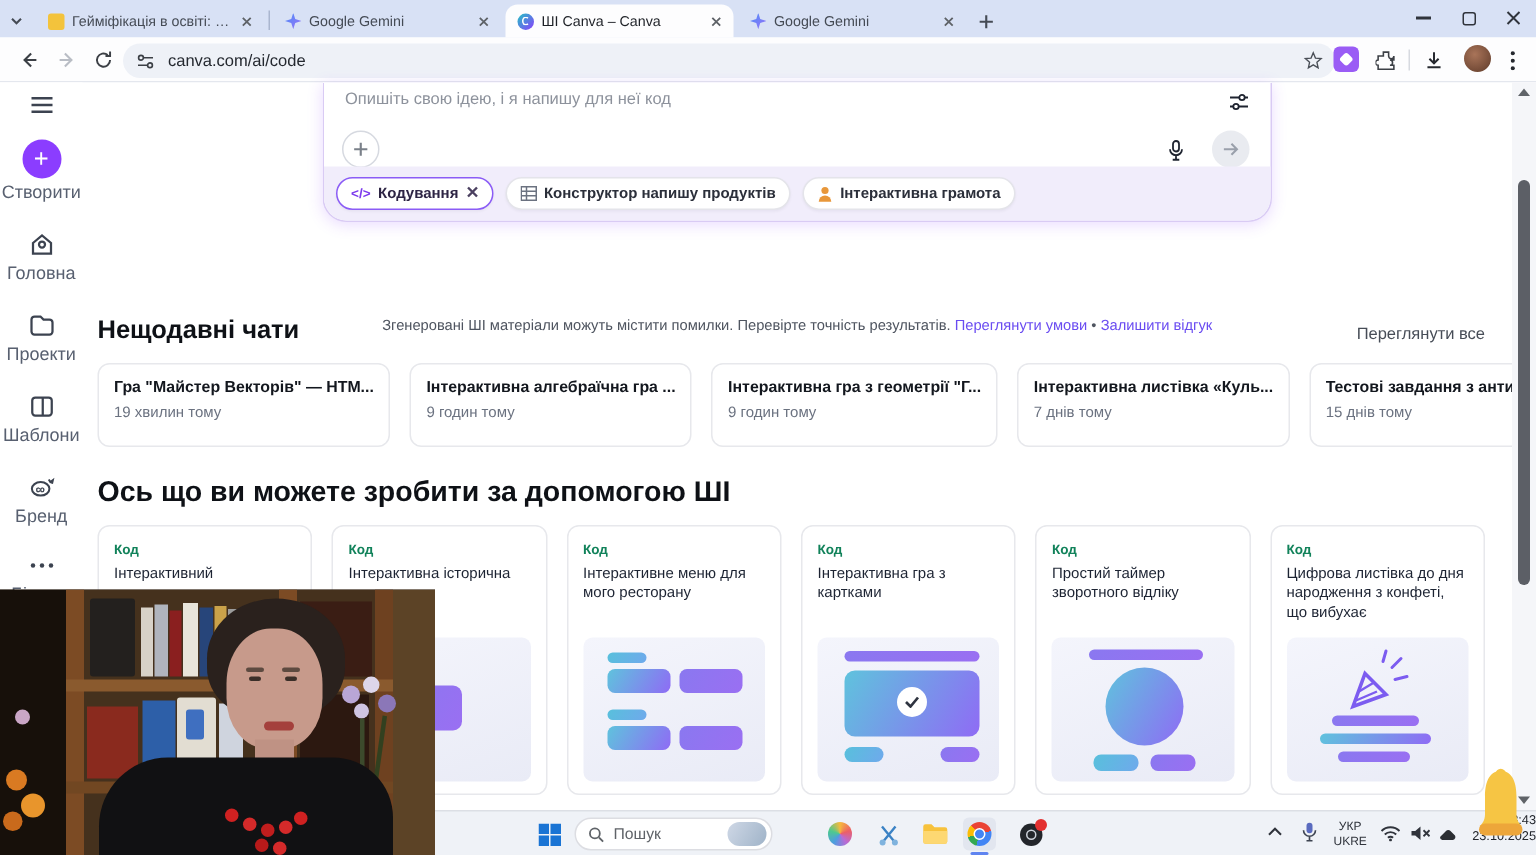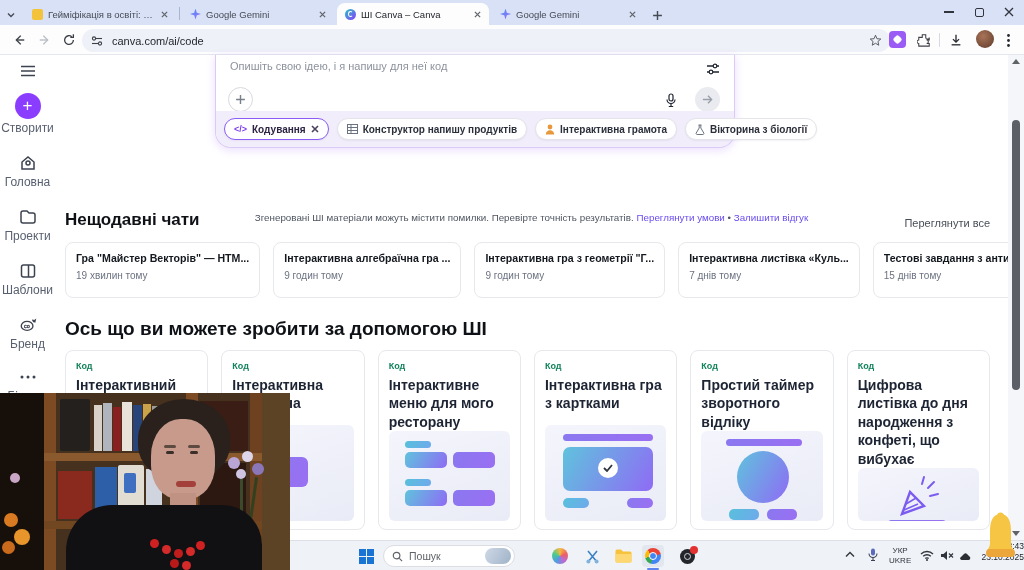--- a/index.html
+++ b/index.html
@@ -37,21 +37,21 @@
   
   #sidebar { position:absolute; left:0; top:0; width:55px; height:485px; background:#fff; }
   .side-item { position:absolute; left:0; width:55px; text-align:center; color:#494f5b; }
   .side-item .lbl { font-size:12px; color:#586070; display:block; margin-top:2px; }
   .side-ic { width:20px; height:20px; margin:0 auto; display:flex; align-items:center; justify-content:center; }
   .side-ic svg { width:18px; height:18px; stroke:#3c4350; fill:none; stroke-width:1.5; }
   #create-btn { width:26px; height:26px; border-radius:50%; background:#8b3dff; color:#fff;
     font-size:17px; line-height:25px; margin:0 auto; }
 
   
-  #prompt-card { position:absolute; left:215px; top:0px; width:520px; height:93px;
+  #prompt-card { position:absolute; left:215px; top:0px; width:633px; height:93px;
     background:#fff; border:1px solid #d9cbf4; border-top:none; border-radius:0 0 16px 16px;
     box-shadow:0 2px 10px rgba(139,61,255,.18); }
   #prompt-placeholder { position:absolute; left:14px; top:5px; font-size:11px; color:#8d929c; }
   #prompt-footer { position:absolute; left:0; right:0; bottom:0; height:36px; background:#f1edfb;
     border-radius:0 0 15px 15px; display:flex; align-items:center; padding:0 8px; gap:8px; }
   .chip { height:22px; display:flex; align-items:center; gap:5px; padding:0 9px;
     background:#fff; border:1px solid #e4e4ea; border-radius:12px; font-size:10px;
     color:#2b2f3a; font-weight:600; white-space:nowrap; box-shadow:0 1px 2px rgba(20,20,40,.05); }
   .chip.selected { border:1.5px solid #8b5cf6; color:#2d2444; }
   .chip .code-ic { color:#7c3aed; font-weight:700; font-size:9px; }
@@ -67,21 +67,21 @@
 
   .card-row { position:absolute; left:65px; width:925px; display:flex; gap:13px; }
   .chat-card { flex:1; height:56px; background:#fff; border:1px solid #e7e8ec; border-radius:8px;
     padding:9px 10px; }
   .chat-card .t { font-size:10.6px; font-weight:700; color:#13171e; white-space:nowrap; overflow:hidden; }
   .chat-card .s { font-size:10px; color:#6b7280; margin-top:6px; }
 
   .cap-card { flex:1; height:180px; background:#fff; border:1px solid #e7e8ec; border-radius:8px;
     padding:10px 10px 8px; display:flex; flex-direction:column; }
   .cap-card .tag { font-size:9px; font-weight:700; color:#11825a; margin-bottom:5px; }
-  .cap-card .t { font-size:14px; font-weight:700; color:#1d2433; line-height:1.32; }
+  .cap-card .t { font-size:10px; font-weight:400; color:#1d2433; line-height:1.32; }
   .illus { margin-top:auto; height:96px; border-radius:6px;
     background:linear-gradient(160deg,#f4f5fc,#e9ebf6); position:relative; overflow:hidden; }
   .grad { background:linear-gradient(120deg,#5fc3dd,#8f6bf5); }
   .grad-p { background:linear-gradient(120deg,#8a78f0,#9a6ff2); }
   .grad-c { background:linear-gradient(120deg,#58c0dc,#6fa9ec); }
   .ip { position:absolute; border-radius:5px; }
 
   
   #scrollbar { position:absolute; left:1008px; top:0; width:16px; height:485px; background:#f5f6f9; }
   #scroll-thumb { position:absolute; left:4px; top:65px; width:8px; height:270px; background:#5c5f66; border-radius:4px; }
@@ -325,26 +325,20 @@
             <path d="M0.5 3.5 H10.5 M0.5 6.5 H10.5 M4 0.5 V9.5" stroke="#6b7280"></path>
           </svg>
         <span>Конструктор напишу продуктів</span>
       </div>
       <div class="chip">
         <svg width="10" height="11" viewBox="0 0 10 11">
             <circle cx="5" cy="3" r="2.4" fill="#e8973a"></circle>
             <path d="M0.8 10.5 a4.2 4.2 0 0 1 8.4 0 z" fill="#e8973a"></path>
           </svg>
         <span>Інтерактивна грамота</span>
-      </div>
-      <div class="chip">
-        <svg width="10" height="11" viewBox="0 0 10 11">
-            <path d="M3.5 1 H6.5 M4.2 1 V4 L1.2 9 a1 1 0 0 0 0.9 1.5 h5.8 a1 1 0 0 0 0.9 -1.5 L5.8 4 V1" fill="none" stroke="#6b7280" stroke-width="1"></path>
-          </svg>
-        <span>Вікторина з біології</span>
       </div>
     </div>
   </div>
 
   <div id="disclaimer">
     <span>Згенеровані ШІ матеріали можуть містити помилки. Перевірте точність результатів.</span>
     <a href="#">Переглянути умови</a>
     <span>•</span>
     <a href="#">Залишити відгук</a>
   </div>

